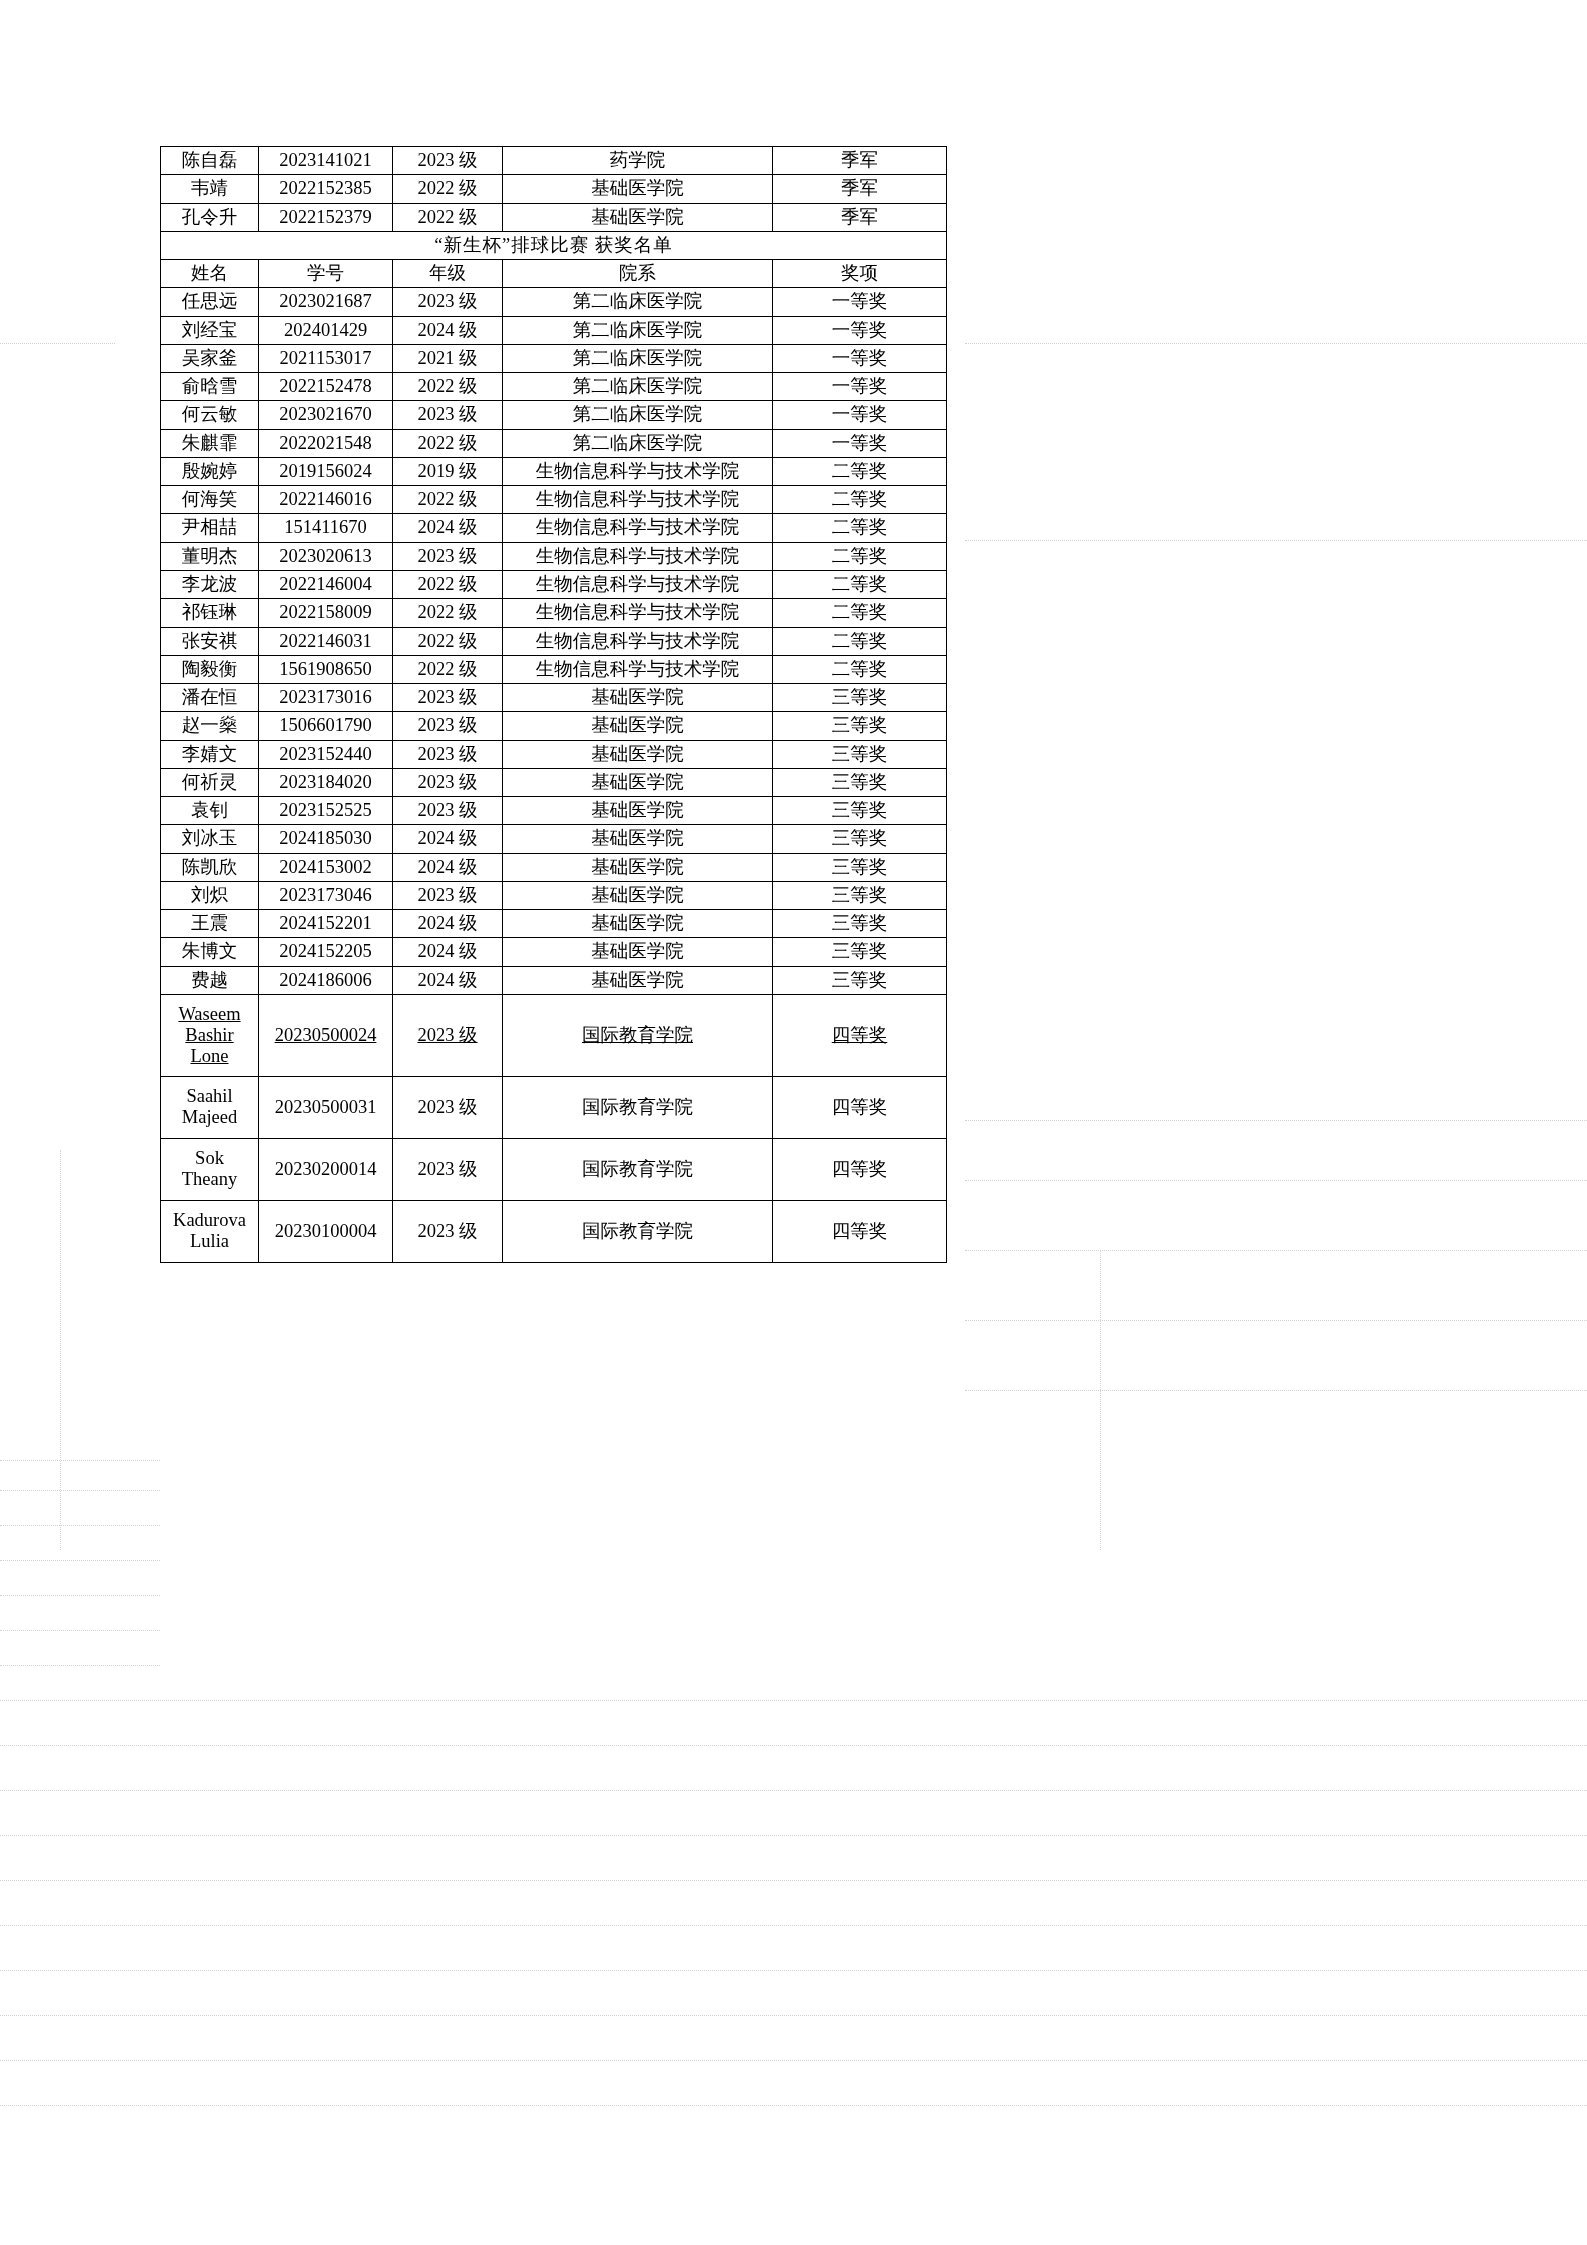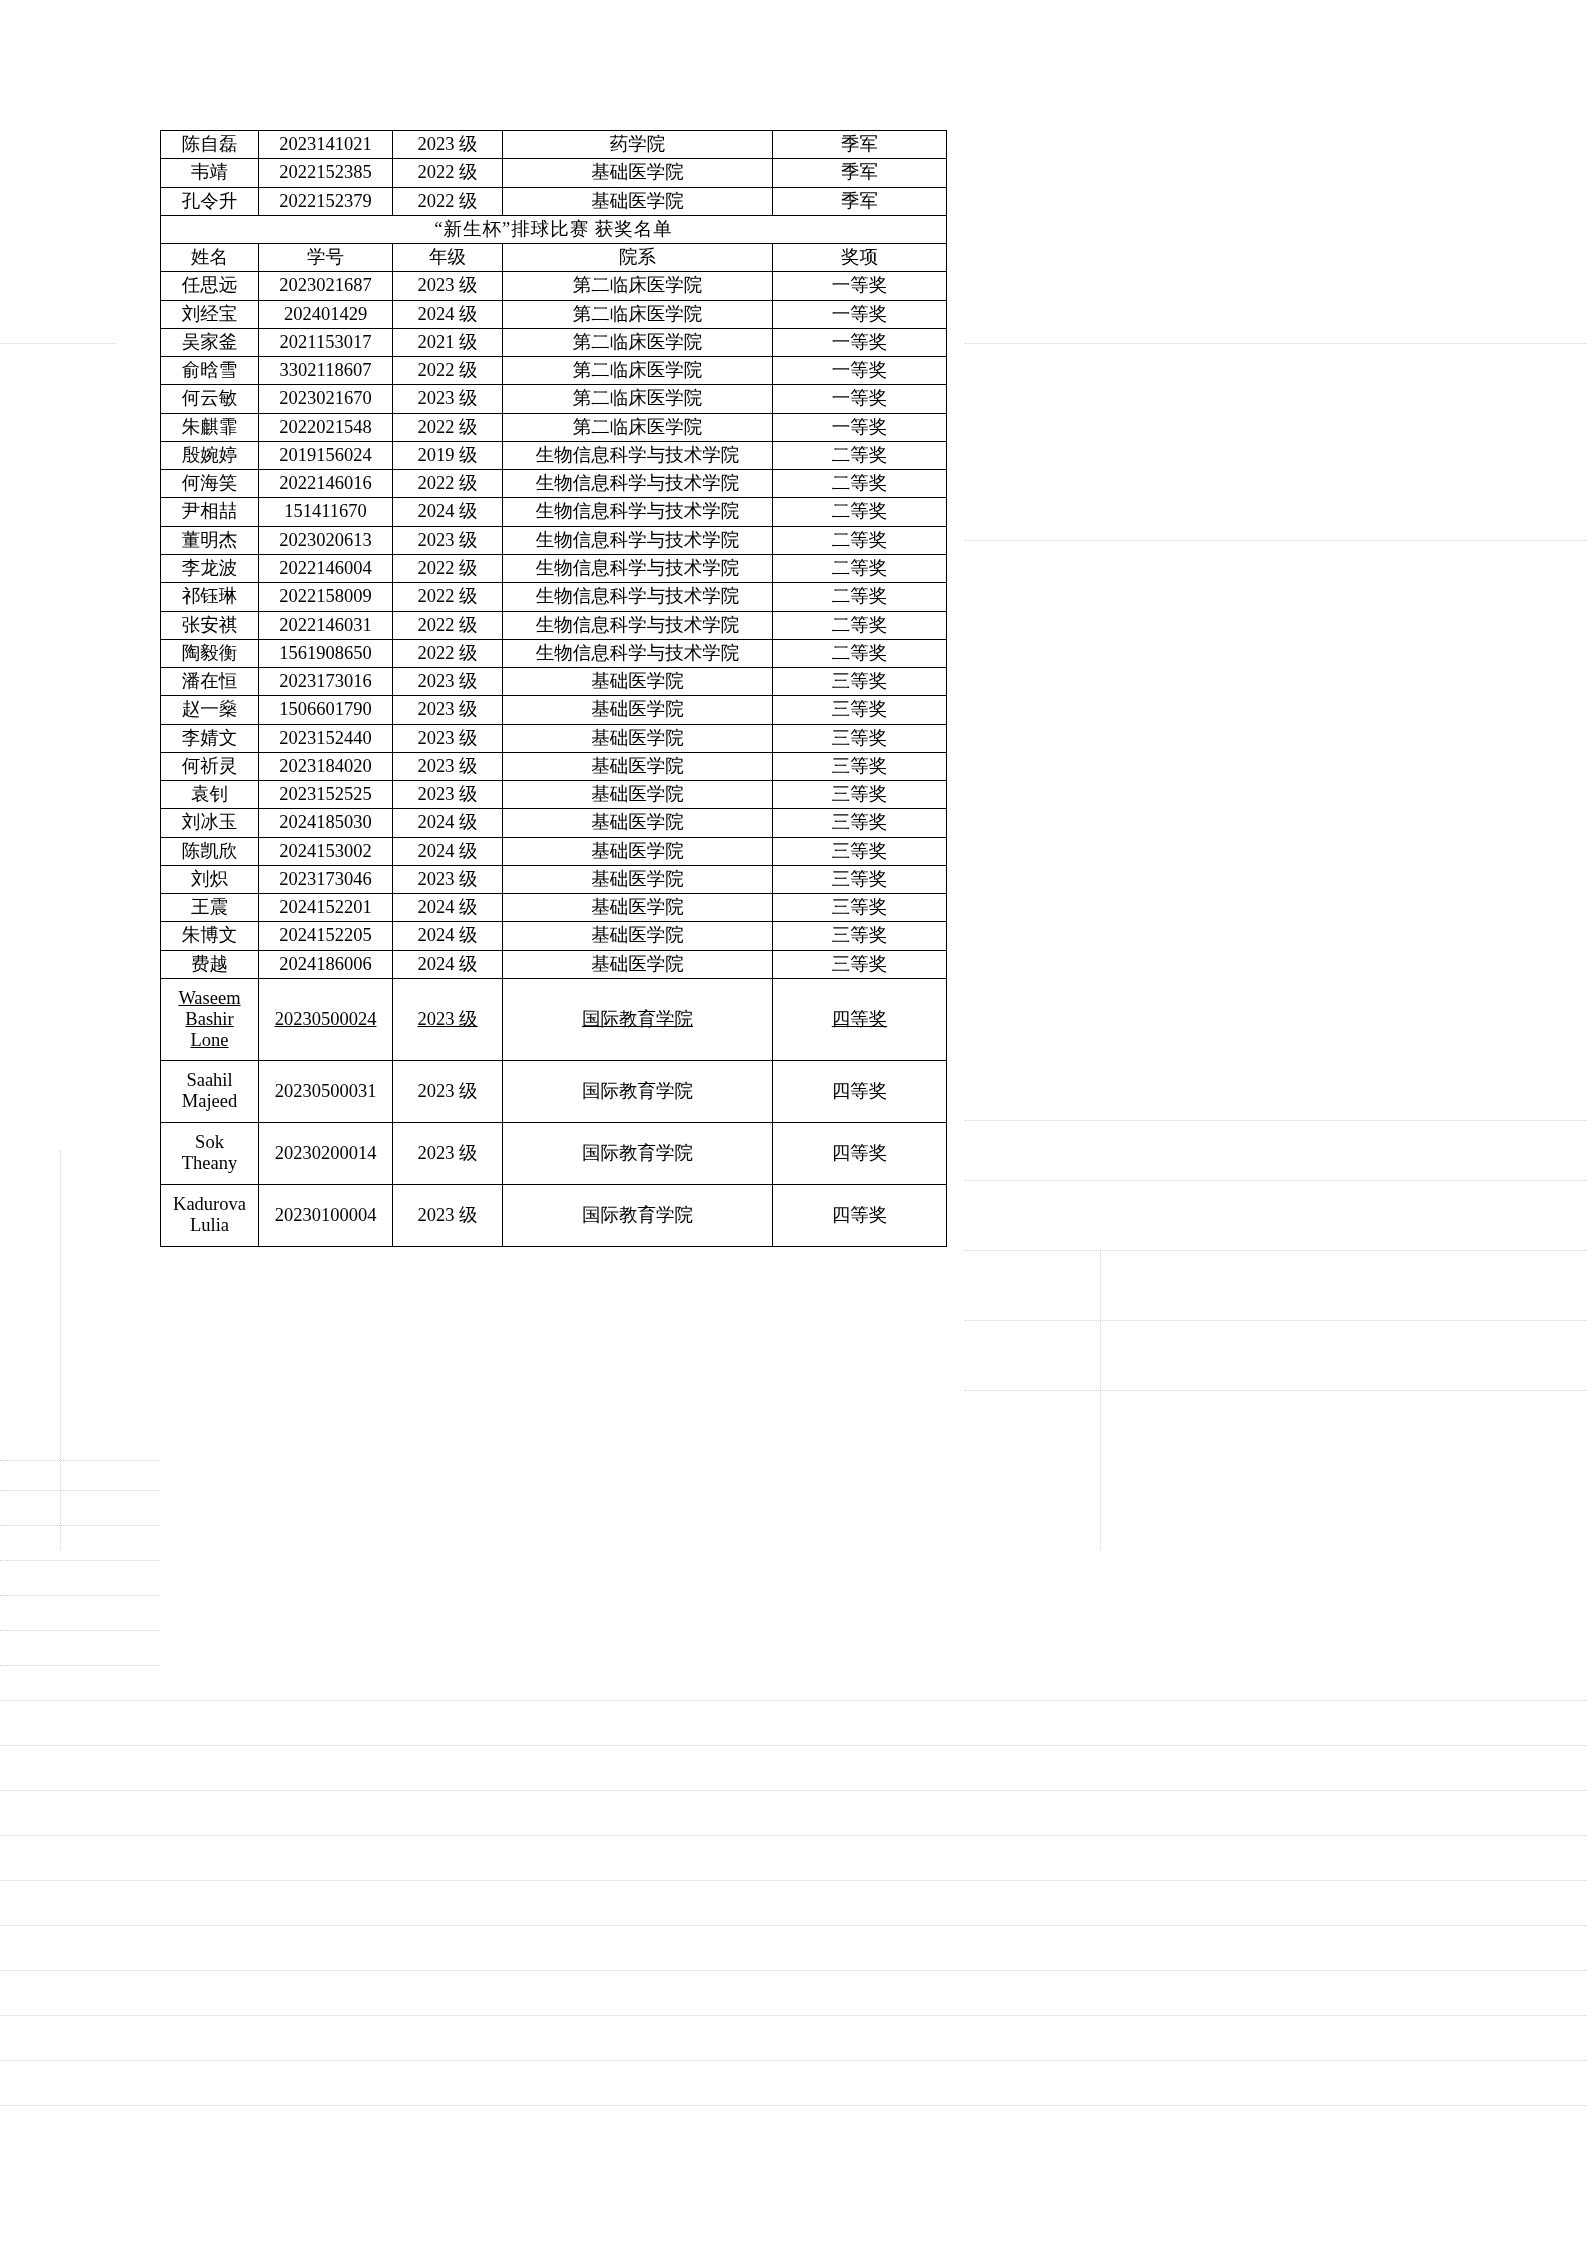--- a/index.html
+++ b/index.html
@@ -18,21 +18,21 @@
   #page {
     position: absolute;
     left: 0;
     top: 0;
     width: 1587px;
     height: 2245px;
   }
   #table-wrap {
     position: absolute;
     left: 160px;
-    top: 130px;
+    top: 146px;
     width: 786px;
   }
   table.award-table {
     border-collapse: collapse;
     width: 786px;
     table-layout: fixed;
   }
   table.award-table td {
     border: 1px solid #000000;
     font-size: 18.5px;
@@ -181,21 +181,21 @@
           </tr>
           <tr>
             <td>吴家釜</td>
             <td>2021153017</td>
             <td class="nowrap">2021 级</td>
             <td>第二临床医学院</td>
             <td>一等奖</td>
           </tr>
           <tr>
             <td>俞晗雪</td>
-            <td>3302118607</td>
+            <td>2022152478</td>
             <td class="nowrap">2022 级</td>
             <td>第二临床医学院</td>
             <td>一等奖</td>
           </tr>
           <tr>
             <td>何云敏</td>
             <td>2023021670</td>
             <td class="nowrap">2023 级</td>
             <td>第二临床医学院</td>
             <td>一等奖</td>

